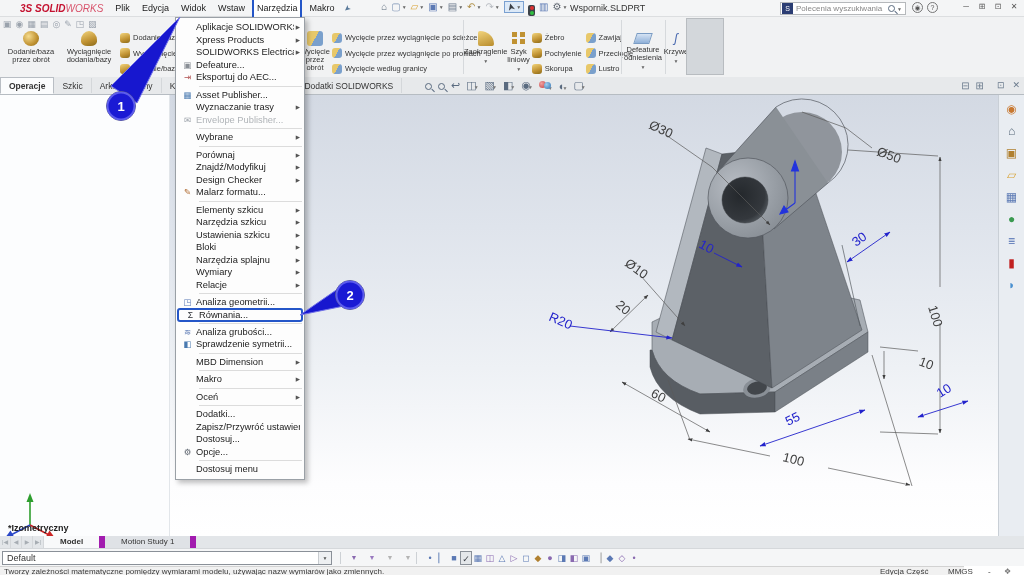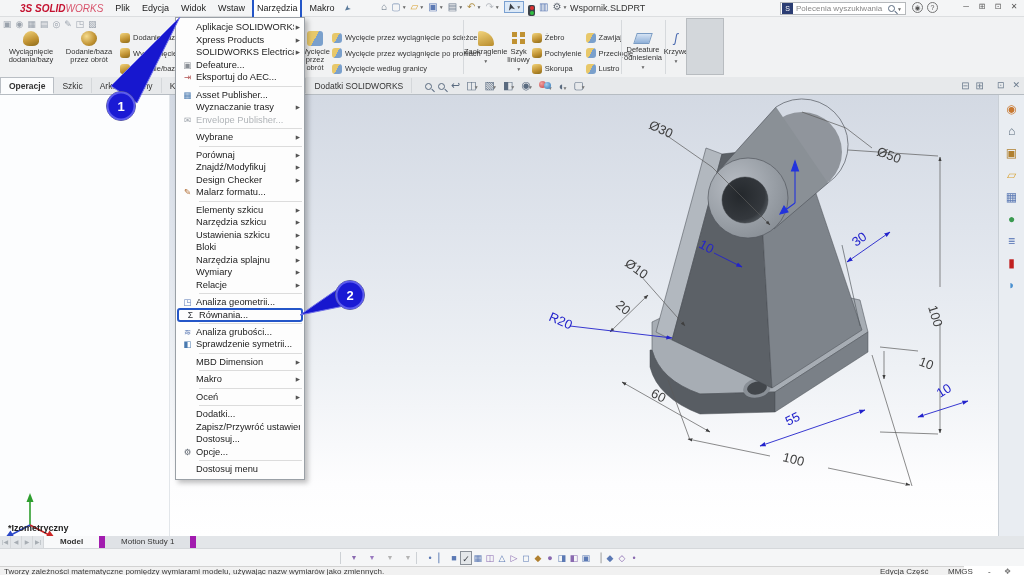--- a/index.html
+++ b/index.html
@@ -53,21 +53,21 @@
      linear-gradient(#c09232,#c09232) 9px 8px/5px 5px no-repeat,#f1f2f3;}
   .i-ref{background:linear-gradient(#d5e3f4,#8fb0d8);transform:skewX(-18deg);border:1px solid #7a9cc4;height:11px;margin-top:2px;}
   .i-curve{font-size:12px;color:#4a6ab0;font-style:italic;text-align:center;line-height:14px;}
   .i-inst{font-size:12px;color:#c09232;font-weight:bold;text-align:center;line-height:14px;}
   .smico{width:10px;height:10px;}
   .active-block{position:absolute;left:686px;top:1px;width:38px;height:57px;background:#d3d7db;border:1px solid #b8bcc0;}
   
   #tabrow{position:absolute;left:0;top:77px;width:1024px;height:18px;background:#e7e9eb;border-bottom:1px solid #b6bcc2;font-size:8.5px;}
   .tab{display:inline-block;padding:3px 8px 2px;color:#333;border-right:1px solid #d4d7da;cursor:default;}
   .tab.active{background:#fbfcfd;border:1px solid #b9bec4;border-bottom:1px solid #fbfcfd;font-weight:bold;}
-  .tab.push{margin-left:46px;border-left:1px solid #d4d7da;}
+  .tab.push{margin-left:36px;border-left:1px solid #d4d7da;}
   #headsup{position:absolute;left:425px;top:2px;display:flex;align-items:center;gap:6px;color:#5a6b80;font-size:11px;}
   #headsup .hdd{font-size:5px;color:#777;margin-left:-3px;}
   .balls{position:relative;width:12px;height:10px;display:inline-block;}
   .balls i{position:absolute;width:7px;height:7px;border-radius:50%;display:block;}
   .balls i:nth-child(1){left:0;top:1px;background:radial-gradient(circle at 35% 35%,#f0a0a0,#c04040);}
   .balls i:nth-child(2){left:5px;top:2px;background:radial-gradient(circle at 35% 35%,#a0d0f0,#3070b0);}
   #panetoggles{position:absolute;right:40px;top:3px;color:#6a7a8c;font-size:10px;display:flex;gap:6px;}
   #childctrl{position:absolute;right:4px;top:3px;color:#6a7a8c;font-size:9px;display:flex;gap:8px;}
   
   #viewportbg{position:absolute;left:170px;top:95px;width:828px;height:441px;
@@ -184,26 +184,26 @@
         <span>▦</span>
         <span>▤</span>
         <span>◎</span>
         <span>✎</span>
         <span>◳</span>
         <span>▧</span>
       </div>
     <div id="rgroups">
         <div class="rgroup" style="left: 2px; width: 296px;">
           <div class="rlarge">
+            <span class="ribicon i-gold-round"></span>
+            <span class="lbl">Dodanie/baza przez obrót</span>
+          </div>
+          <div class="rlarge">
             <span class="ribicon i-gold-cyl"></span>
             <span class="lbl">Wyciągnięcie dodania/bazy</span>
-          </div>
-          <div class="rlarge">
-            <span class="ribicon i-gold-round"></span>
-            <span class="lbl">Dodanie/baza przez obrót</span>
           </div>
           <div class="rstack" style="flex: 1 1 0%;">
             <div class="rsmall">
               <span class="smico si i-gold"></span>
               <span>Dodanie/baza przez wyciągnięcie</span>
             </div>
             <div class="rsmall">
               <span class="smico si i-gold"></span>
               <span>Wyciągnięcie po profilach</span>
             </div>
@@ -604,20 +604,24 @@
   <div id="modeltabs">
       <span class="nav">|◀</span>
       <span class="nav">◀</span>
       <span class="nav">▶</span>
       <span class="nav">▶|</span>
       <span class="mtab active">Model</span>
       <span class="mtab">Motion Study 1</span>
     </div>
 
   <div id="bottombar">
+    <div id="combo">
+      <span class="cv">Default</span>
+      <span class="ca">▼</span>
+    </div>
   <div class="bsep" style="left: 340px;"></div>
       <span class="bicon" style="color: rgb(138, 106, 176); left: 348px; font-size: 7px;">▼</span>
       <span class="bicon" style="color: rgb(154, 122, 192); left: 366px; font-size: 7px;">▼</span>
       <span class="bicon" style="color: rgb(180, 180, 180); left: 384px; font-size: 7px;">▼</span>
       <span class="bicon" style="color: rgb(180, 180, 180); left: 402px; font-size: 7px;">▼</span>
       <div class="bsep" style="left: 416px;"></div>
       <span class="bicon" style="color: rgb(91, 121, 180); left: 424px;">•</span>
       <span class="bicon" style="color: rgb(91, 121, 180); left: 436px;">▏</span>
       <span class="bicon" style="color: rgb(91, 121, 180); left: 448px;">■</span>
       <span class="bicon pressed" style="color: rgb(58, 63, 70); left: 460px;">✓</span>

